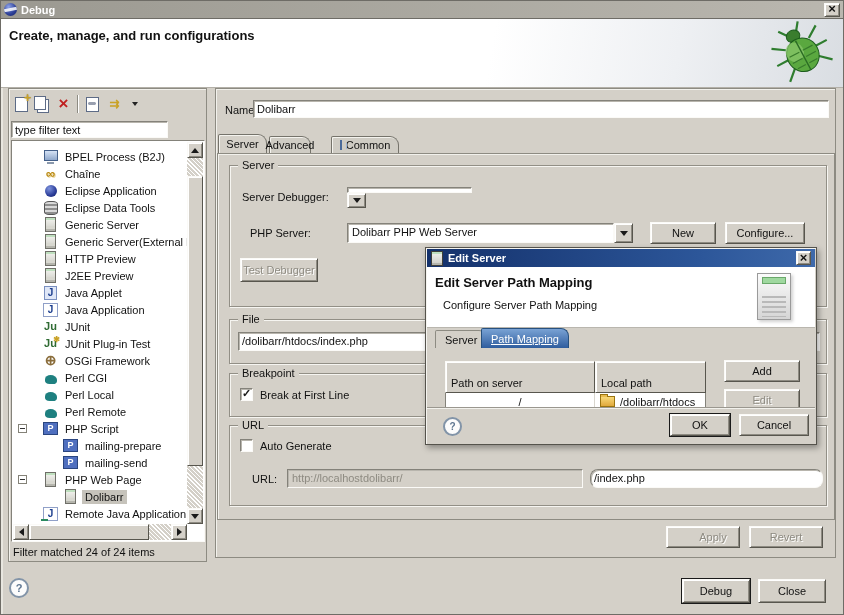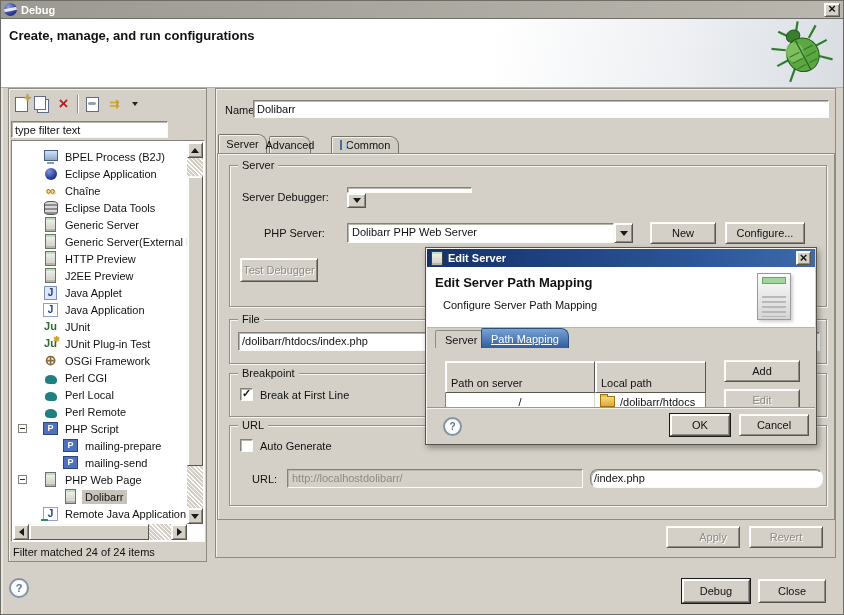--- a/index.html
+++ b/index.html
@@ -204,26 +204,26 @@
     <div class="flt-in sunken">
       <input value="type filter text" style="">
     </div>
     <div class="treebox">
       <div class="rows">
         <div class="ti">
             <span class="ic i-bpel"></span>
             <span class="tl">BPEL Process (B2J)</span>
           </div>
         <div class="ti">
+            <span class="ic i-chain"></span>
+            <span class="tl">Chaîne</span>
+          </div>
+        <div class="ti">
             <span class="ic i-ecl"></span>
             <span class="tl">Eclipse Application</span>
-          </div>
-        <div class="ti">
-            <span class="ic i-chain"></span>
-            <span class="tl">Chaîne</span>
           </div>
         <div class="ti">
             <span class="ic i-db"></span>
             <span class="tl">Eclipse Data Tools</span>
           </div>
         <div class="ti">
             <span class="ic i-srv"></span>
             <span class="tl">Generic Server</span>
           </div>
         <div class="ti">
@@ -330,21 +330,21 @@
 
     <div class="tcontent"></div>
 
     <div class="group" style="left:13px;top:76px;width:598px;height:142px;">
       <span class="legend">Server</span>
       <span class="lab" style="left:12px;top:25px;">Server Debugger:</span>
       <div class="combo" style="left:117px;top:21px;width:125px;height:20px;flex-direction:column;">
         <span class="ctext">XDebug</span>
           <span class="cbtn"></span>
       </div>
-      <span class="lab" style="left:26px;top:61px;padding-left:8px;">PHP Server:</span>
+      <span class="lab" style="left:12px;top:61px;padding-left:8px;">PHP Server:</span>
       <div class="combo" style="left:117px;top:57px;width:286px;height:20px;">
         <span class="ctext">Dolibarr PHP Web Server</span>
           <span class="cbtn"></span>
       </div>
       <div class="btn" style="position:absolute;left:420px;top:56px;width:66px;height:22px;">
           <span>New</span>
         </div>
       <div class="btn" style="position:absolute;left:495px;top:56px;width:80px;height:22px;">
           <span>Configure...</span>
         </div>

